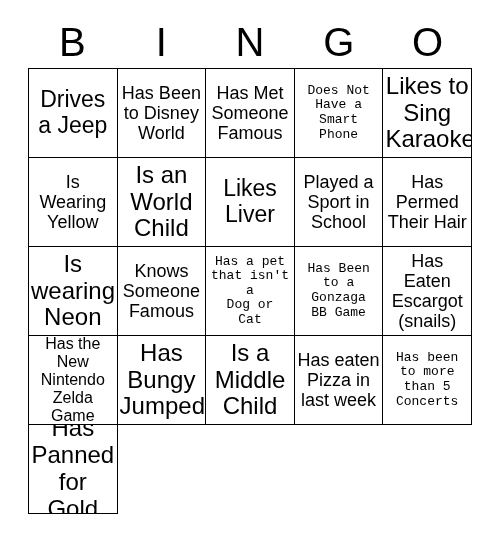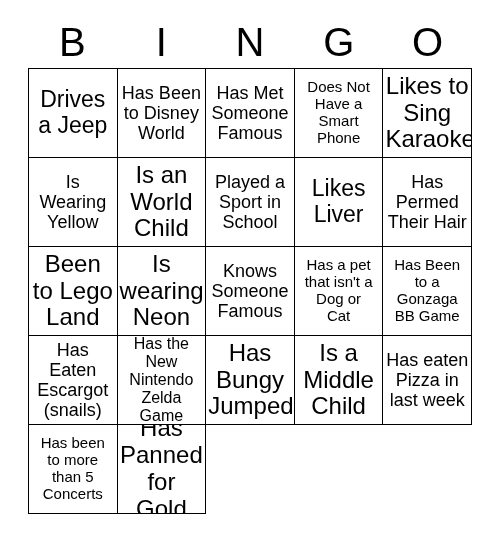--- a/index.html
+++ b/index.html
@@ -69,21 +69,21 @@
     display: block;
     width: 100%;
     line-height: 1.12;
     white-space: pre-line;
     word-break: normal;
   }
   
   .fs-xl .cell-text { font-size: 23px; }
   .fs-lg .cell-text { font-size: 24px; }
   .fs-md .cell-text { font-size: 18px; }
-  .fs-sm .cell-text { font-size: 15px; }
+  .fs-sm .cell-text { font-size: 13px; font-family: Liberation Mono, monospace; }
   .fs-xs .cell-text { font-size: 16px; }
 </style>
 </head>
 <body>
 
 <div class="bingo-page">
 
   <div class="header-row">
     <div class="header-letter">B</div>
     <div class="header-letter">I</div>
@@ -121,38 +121,33 @@
       <div class="cell fs-md">
         <span class="cell-text">Is
 Wearing
 Yellow</span>
       </div>
       <div class="cell fs-lg">
         <span class="cell-text">Is an
 World
 Child</span>
       </div>
+      <div class="cell fs-xl">
+        <span class="cell-text">Likes
+Liver</span>
+      </div>
       <div class="cell fs-md">
         <span class="cell-text">Played a
 Sport in
 School</span>
       </div>
-      <div class="cell fs-xl">
-        <span class="cell-text">Likes
-Liver</span>
-      </div>
       <div class="cell fs-md">
         <span class="cell-text">Has
 Permed
 Their Hair</span>
-      </div>
-      <div class="cell fs-lg">
-        <span class="cell-text">Been
-to Lego
-Land</span>
       </div>
       <div class="cell fs-lg">
         <span class="cell-text">Is
 wearing
 Neon</span>
       </div>
       <div class="cell fs-md">
         <span class="cell-text">Knows
 Someone
 Famous</span>

